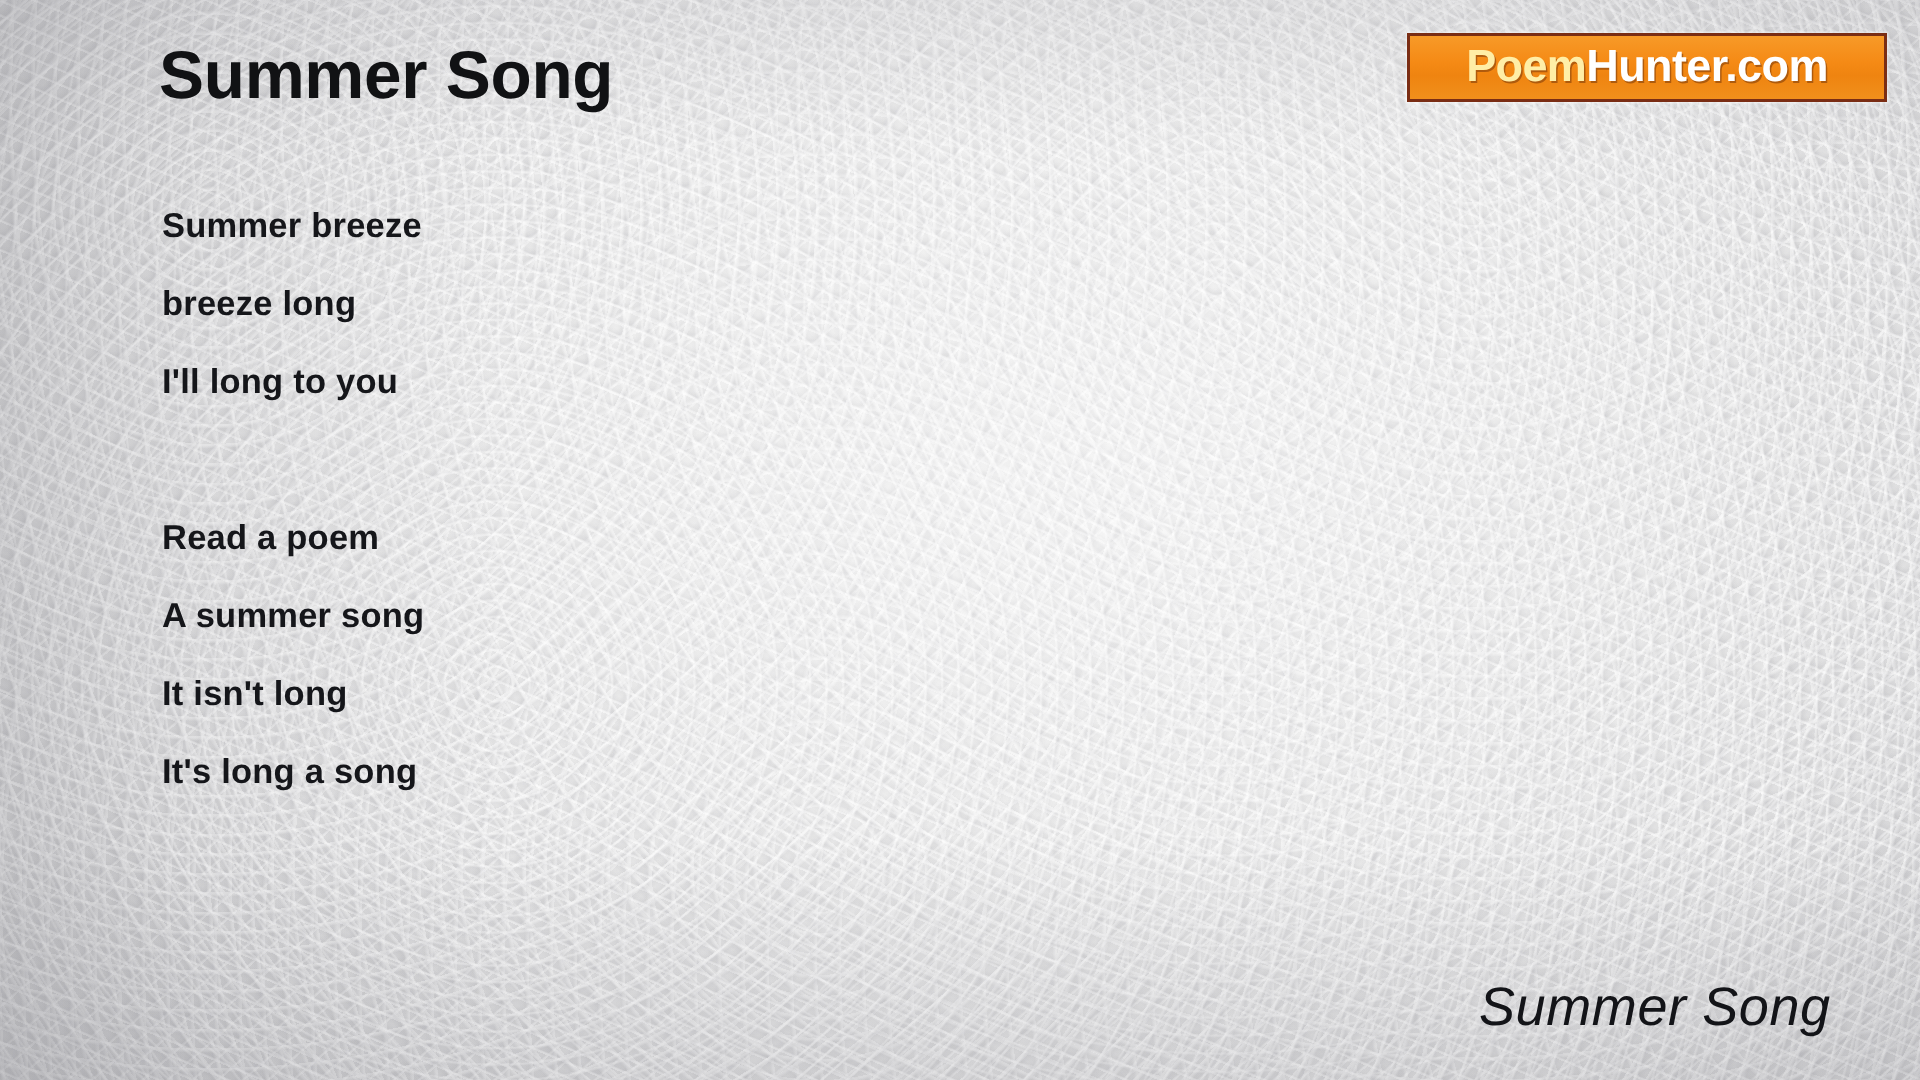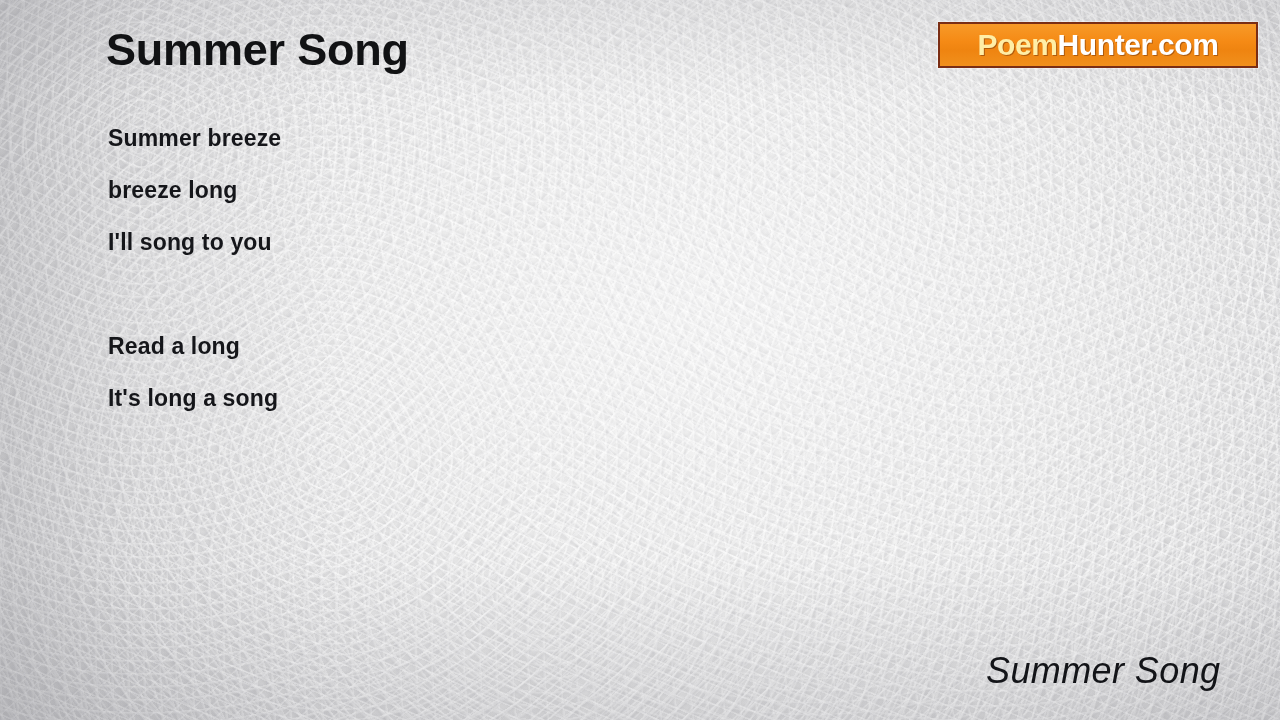--- a/index.html
+++ b/index.html
@@ -90,21 +90,21 @@
     font-weight: bold;
     color: #111214;
     letter-spacing: -0.2px;
     line-height: 1.08;
     white-space: nowrap;
   }
 
   #poem-body {
     position: absolute;
     left: 108px;
-    top: 112px;
+    top: 124px;
     width: 760px;
   }
 
   .poem-line {
     font-size: 23px;
     font-weight: bold;
     color: #15161a;
     line-height: 52px;
     height: 52px;
     white-space: pre;
@@ -167,23 +167,25 @@
   <div id="bg-tex-c"></div>
   <div id="bg-vignette"></div>
 
   <div id="content">
 
     <div id="poem-title">Summer Song</div>
 
     <div id="poem-body">
       <div class="poem-line">Summer breeze</div>
       <div class="poem-line">breeze long</div>
-      <div class="poem-line">I'll song to you</div>
+      <div class="poem-line">I'll long to you</div>
       <div class="poem-line blank"></div>
-      <div class="poem-line">Read a long</div>
+      <div class="poem-line">Read a poem</div>
+      <div class="poem-line">A summer song</div>
+      <div class="poem-line">It isn't long</div>
       <div class="poem-line">It's long a song</div>
     </div>
 
     <div id="site-logo">
       <div id="site-logo-text"><span class="logo-part-poem">Poem</span><span class="logo-part-hunter">Hunter.com</span></div>
     </div>
 
     <div id="watermark">Summer Song</div>
 
   </div>

